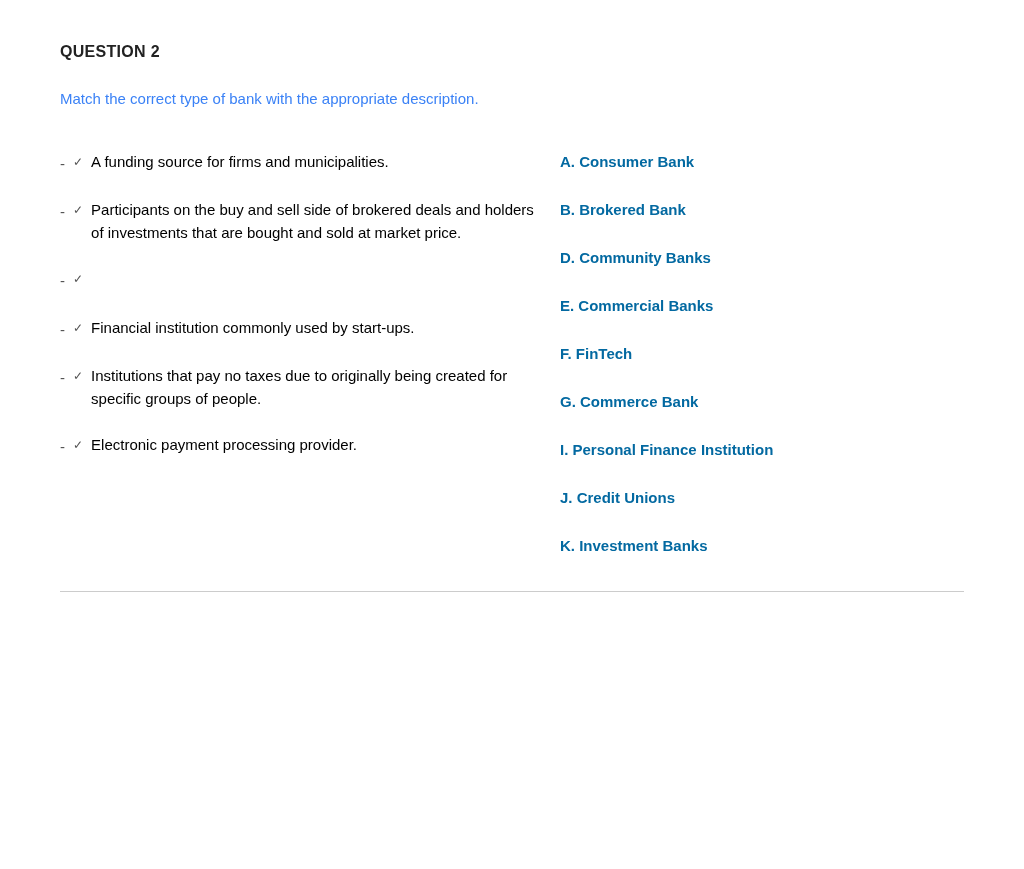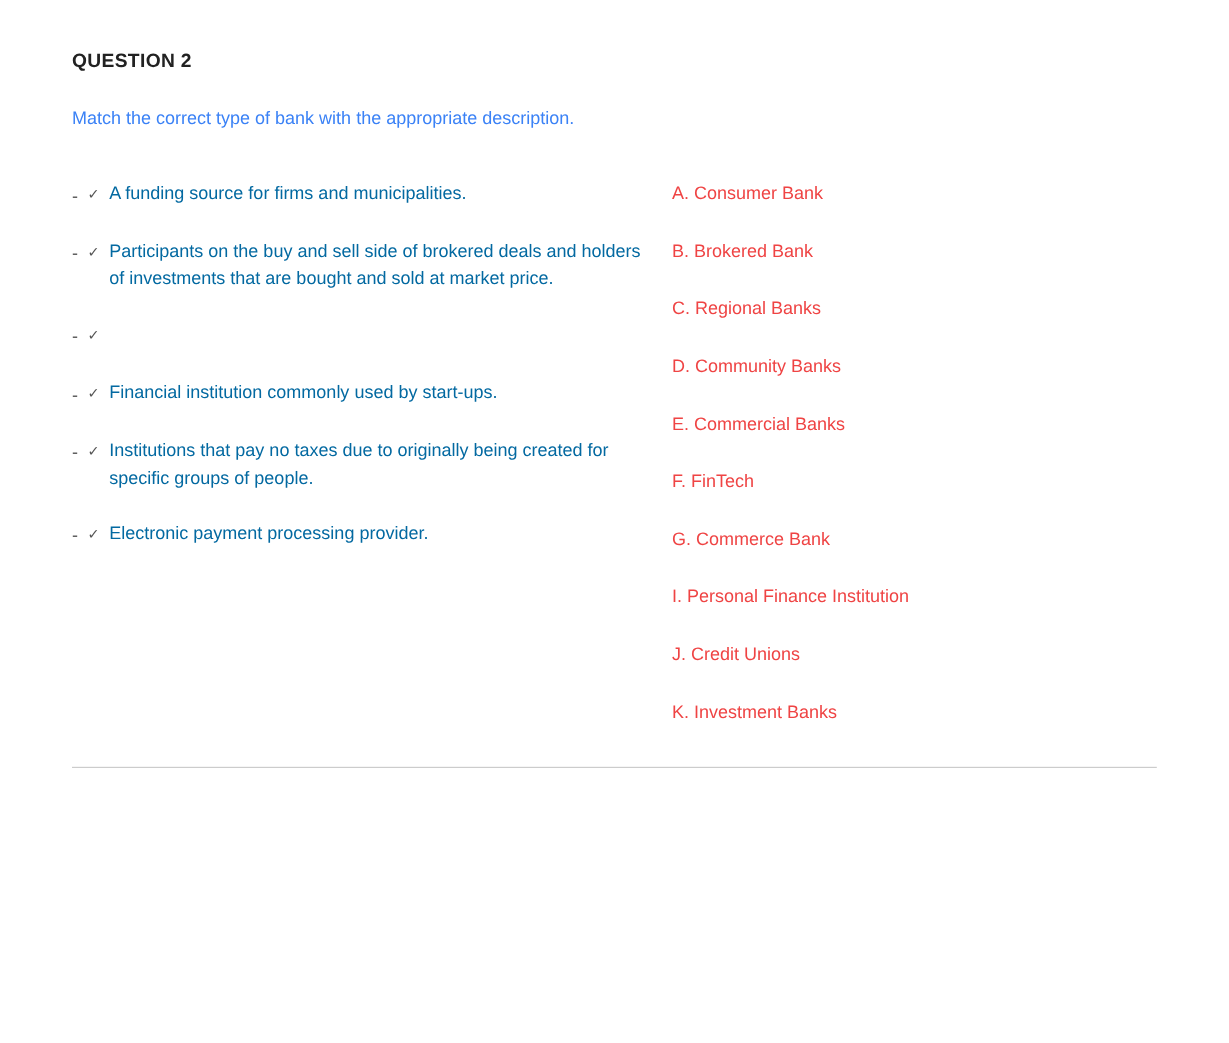--- a/index.html
+++ b/index.html
@@ -75,29 +75,30 @@
     .left-item-chevron {
       color: #555;
       margin-right: 8px;
       flex-shrink: 0;
       margin-top: 2px;
       font-size: 12px;
     }
 
     .left-item-text {
       font-size: 15px;
-      color: #0369a1;
+      color: #000000;
       flex: 1;
     }
 
     .right-item {
       padding: 12px 0 12px 0;
       font-size: 15px;
-      color: #ef4444;
+      color: #0369a1;
       min-height: 48px;
+      font-weight: bold;
     }
 
     .right-item-label {
       font-size: 15px;
     }
 
     .bottom-border {
       border-bottom: 1px solid #cccccc;
       margin-top: 20px;
     }
@@ -152,23 +153,20 @@
 
     <div class="right-column">
 
       <div class="right-item">
         <span class="right-item-label">A. Consumer Bank</span>
       </div>
       <div class="right-item">
         <span class="right-item-label">B. Brokered Bank</span>
       </div>
       <div class="right-item">
-        <span class="right-item-label">C. Regional Banks</span>
-      </div>
-      <div class="right-item">
         <span class="right-item-label">D. Community Banks</span>
       </div>
       <div class="right-item">
         <span class="right-item-label">E.  Commercial Banks</span>
       </div>
       <div class="right-item">
         <span class="right-item-label">F.  FinTech</span>
       </div>
       <div class="right-item">
         <span class="right-item-label">G. Commerce Bank</span>

